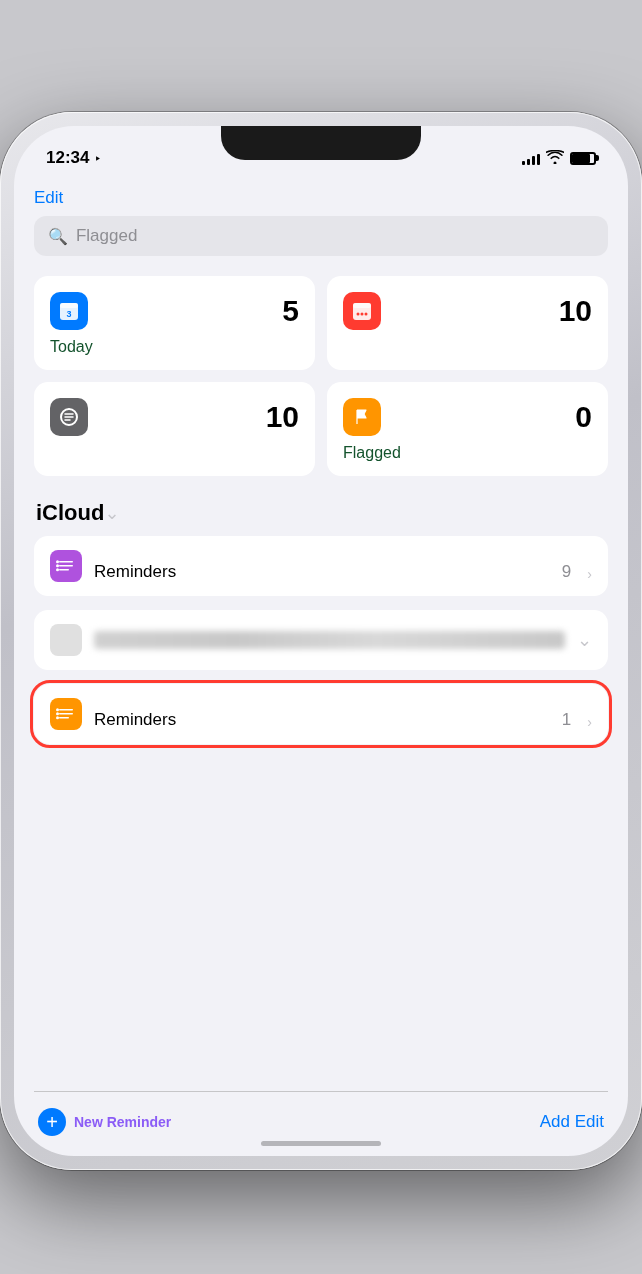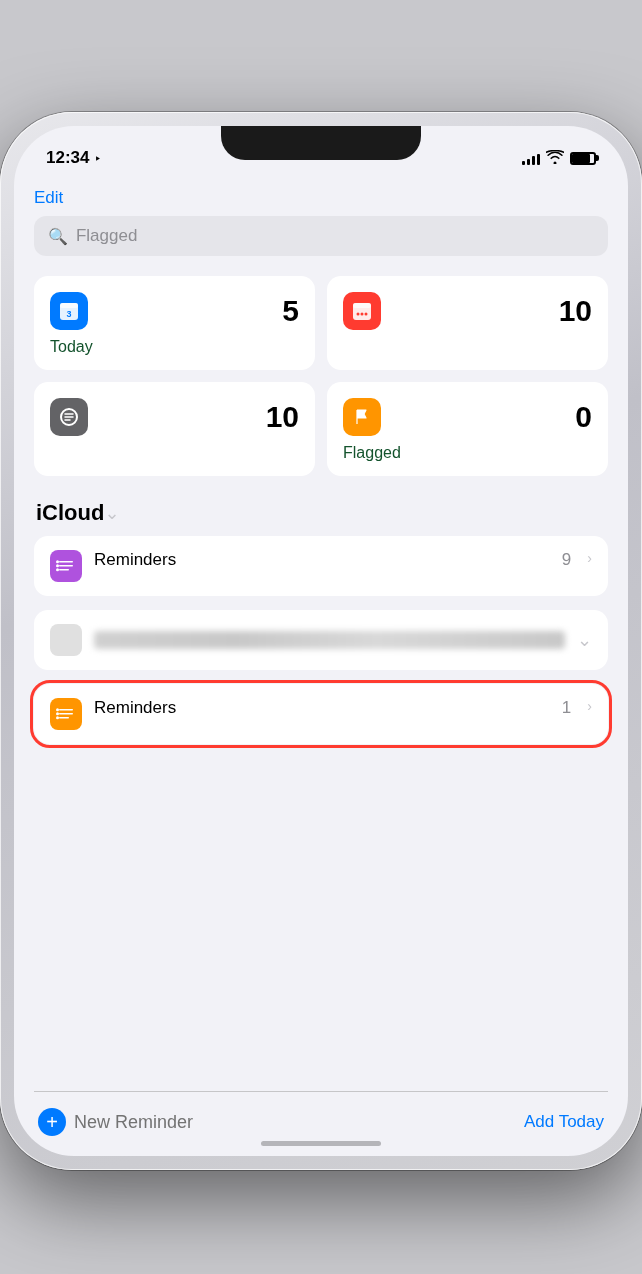--- a/index.html
+++ b/index.html
@@ -237,21 +237,21 @@
     
     .list-container {
       background: #fff;
       border-radius: 14px;
       overflow: hidden;
       margin-bottom: 14px;
     }
 
     .list-row {
       display: flex;
-      align-items: flex-start;
+      align-items: flex-end;
       padding: 14px 16px;
       gap: 12px;
       cursor: pointer;
       position: relative;
     }
 
     .list-row:not(:last-child)::after {
       content: '';
       position: absolute;
       bottom: 0;
@@ -347,23 +347,23 @@
       display: flex;
       align-items: center;
       justify-content: center;
       color: #fff;
       font-size: 20px;
       font-weight: 300;
       line-height: 1;
     }
 
     .new-reminder-label {
-      font-size: 18px;
-      font-weight: 400;
-      color: #737373;
+      font-size: 14px;
+      font-weight: 700;
+      color: #8b5cf6;
     }
 
     .add-list-btn {
       font-size: 17px;
       font-weight: 400;
       color: #007aff;
       cursor: pointer;
     }
 
     
@@ -529,20 +529,20 @@
         </div>
       </div>
 
       <div style="flex:1;"></div>
 
       <div class="bottom-bar">
         <div class="new-reminder-btn">
           <div class="plus-circle">+</div>
           <span class="new-reminder-label">New Reminder</span>
         </div>
-        <span class="add-list-btn">Add Today</span>
+        <span class="add-list-btn">Add Edit</span>
       </div>
 
     </div>
 
     <div class="home-indicator"></div>
   </div>
 </div>
 
 </body></html>

